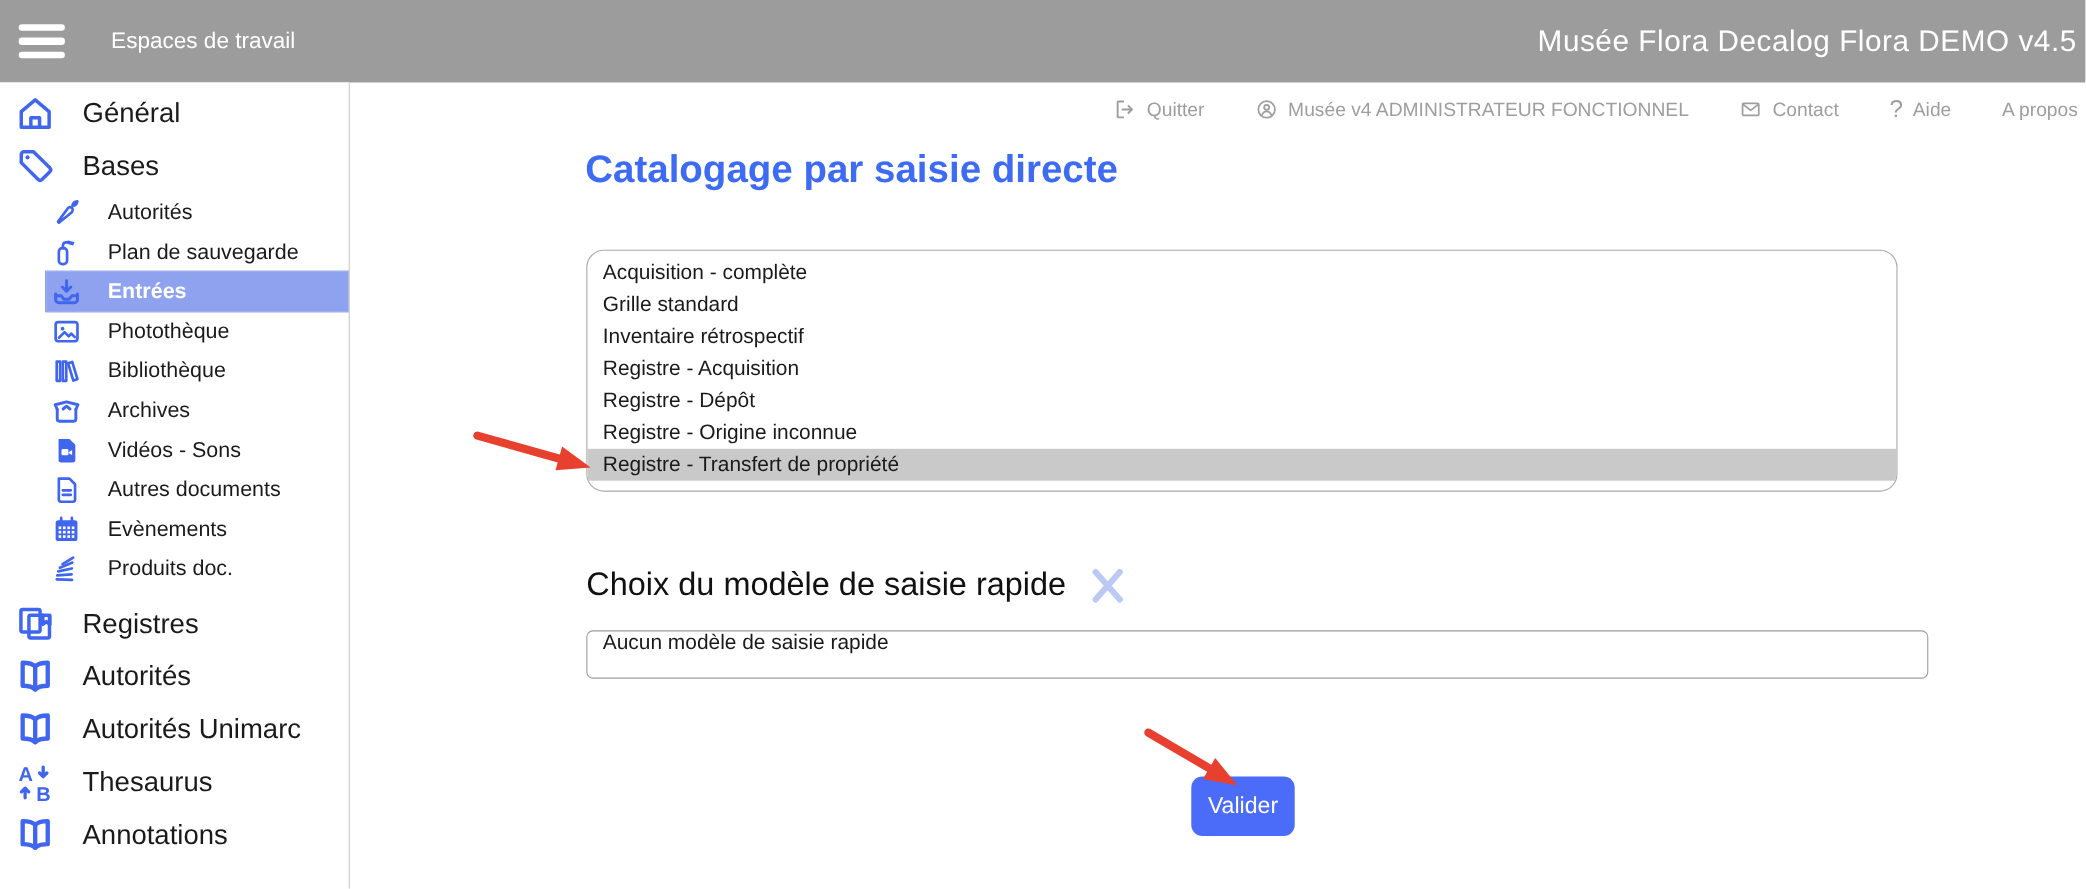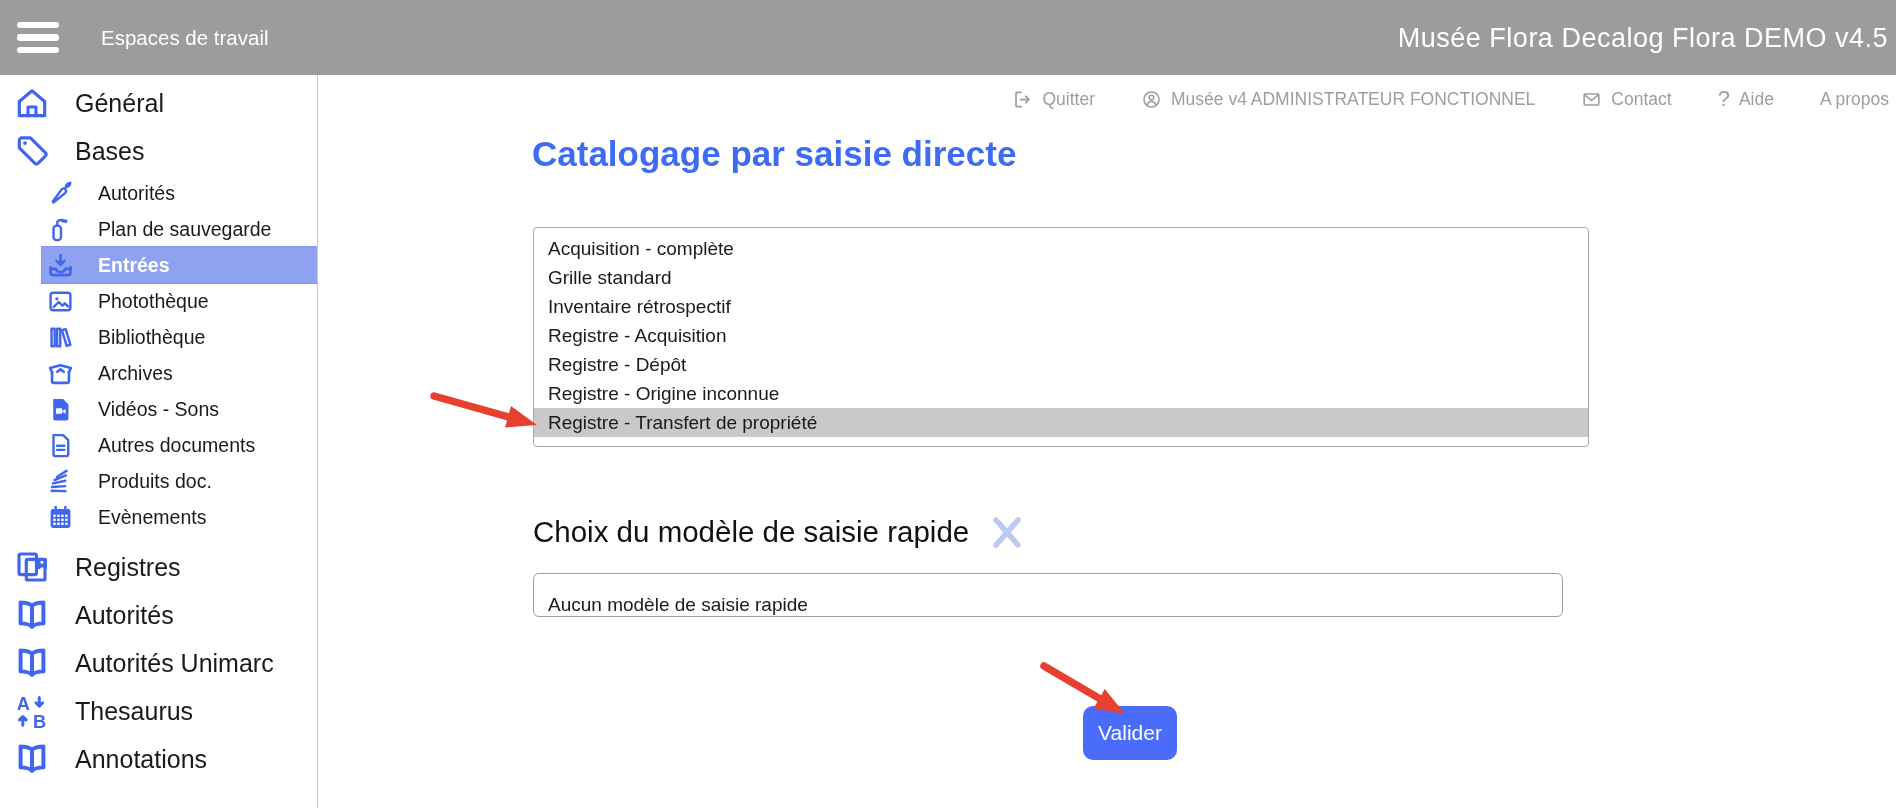--- a/index.html
+++ b/index.html
@@ -35,35 +35,35 @@
   
   .utilbar { position:absolute; top:86px; right:7px; display:flex; align-items:center; gap:46px; }
   .util-link { display:flex; align-items:center; gap:9px; color:#9E9E9E; font-size:17.5px;
                cursor:pointer; white-space:nowrap; }
   .util-link svg { width:21px; height:21px; display:block; }
   .util-link .qmark { font-size:22px; color:#9E9E9E; }
 
   
   .page-title { position:absolute; left:532px; top:134px; font-size:35px; color:#3E6BF4; }
 
-  .grid-listbox { position:absolute; left:533px; top:227px; width:1056px; height:220px;
-                  border:1px solid #A9A9A9; border-radius:4px; background:#fff;
+  .grid-listbox { position:absolute; left:533px; top:227px; width:1192px; height:220px;
+                  border:1px solid #A9A9A9; border-radius:16px; background:#fff;
                   padding:6px 0 5px 0; overflow:hidden; }
   .grid-option { height:29px; line-height:29px; font-size:19px; color:#1a1a1a;
                  padding-left:14px; white-space:nowrap; cursor:pointer; }
   .grid-option.selected { background:#C9C9C9; }
 
   .model-heading-row { position:absolute; left:533px; top:514px; display:flex; align-items:center; }
   .model-heading { font-size:29.5px; color:#111; }
   .clear-x { margin-left:20px; width:36px; height:36px; cursor:pointer; }
   .clear-x svg { width:36px; height:36px; display:block; }
 
-  .quick-model-select { position:absolute; left:533px; top:573px; width:1030px; height:44px;
+  .quick-model-select { position:absolute; left:533px; top:573px; width:1220px; height:44px;
                         border:1px solid #9E9E9E; border-radius:6px; background:#fff;
-                        display:flex; align-items:flex-end; padding-left:14px;
+                        display:flex; align-items:flex-start; padding-left:14px;
                         font-size:19px; color:#1a1a1a; cursor:pointer; }
 
   .submit-btn { position:absolute; left:1083px; top:706px; width:94px; height:54px;
                 background:#4A6CF8; border:none; border-radius:10px; color:#fff;
                 font-size:21px; font-family:"Liberation Sans", sans-serif; cursor:pointer; }
 
   .arrow-overlay { position:absolute; top:0; left:0; width:1896px; height:808px;
                    pointer-events:none; }
 </style>
 </head>
@@ -170,32 +170,20 @@
         <span class="lbl">Vidéos - Sons</span>
       </div>
       <div class="side-item lv2">
         <span class="icon">
           <svg viewBox="0 0 24 24" fill="none" stroke="#4066F0" stroke-width="2" stroke-linecap="round" stroke-linejoin="round">
             <path d="M6.2 3.4 h8 L18.4 7.6 V19.2 a1.6 1.6 0 0 1 -1.6 1.6 H7.8 A1.6 1.6 0 0 1 6.2 19.2 Z"></path>
             <path d="M9.2 12.2 h6 M9.2 15.6 h6"></path>
           </svg>
         </span>
         <span class="lbl">Autres documents</span>
-      </div>
-      <div class="side-item lv2">
-        <span class="icon">
-          <svg viewBox="0 0 24 24" fill="none" stroke="#4066F0" stroke-width="2" stroke-linecap="round" stroke-linejoin="round">
-            <path d="M4.6 19.6 l11.5.4"></path>
-            <path d="M5 16.6 l10.8-.8"></path>
-            <path d="M5.8 13.6 l10.2-2.2"></path>
-            <path d="M7 10.8 l9.4-3.8"></path>
-            <path d="M9 8.2 l8-5"></path>
-          </svg>
-        </span>
-        <span class="lbl">Produits doc.</span>
       </div>
       <div class="side-item lv2">
         <span class="icon">
           <svg viewBox="0 0 24 24">
             <rect x="3.8" y="5" width="16.4" height="15.6" rx="2" fill="#4066F0"></rect>
             <path d="M8 3.2 v3 M16 3.2 v3" stroke="#4066F0" stroke-width="2" stroke-linecap="round"></path>
             <g fill="#fff">
               <rect x="6" y="9.6" width="2" height="2"></rect>
               <rect x="9.3" y="9.6" width="2" height="2"></rect>
               <rect x="12.6" y="9.6" width="2" height="2"></rect>
@@ -206,20 +194,32 @@
               <rect x="15.899999999999999" y="12.899999999999999" width="2" height="2"></rect>
               <rect x="6" y="16.2" width="2" height="2"></rect>
               <rect x="9.3" y="16.2" width="2" height="2"></rect>
               <rect x="12.6" y="16.2" width="2" height="2"></rect>
               <rect x="15.899999999999999" y="16.2" width="2" height="2"></rect>
             </g>
           </svg>
         </span>
         <span class="lbl">Evènements</span>
       </div>
+      <div class="side-item lv2">
+        <span class="icon">
+          <svg viewBox="0 0 24 24" fill="none" stroke="#4066F0" stroke-width="2" stroke-linecap="round" stroke-linejoin="round">
+            <path d="M4.6 19.6 l11.5.4"></path>
+            <path d="M5 16.6 l10.8-.8"></path>
+            <path d="M5.8 13.6 l10.2-2.2"></path>
+            <path d="M7 10.8 l9.4-3.8"></path>
+            <path d="M9 8.2 l8-5"></path>
+          </svg>
+        </span>
+        <span class="lbl">Produits doc.</span>
+      </div>
       <div class="side-item lv1 group-gap">
         <span class="icon">
           <svg viewBox="0 0 24 24" fill="none" stroke="#4066F0" stroke-width="2" stroke-linecap="round" stroke-linejoin="round">
             <rect x="3.8" y="3.8" width="11" height="13" rx="1"></rect>
             <rect x="8.4" y="7.2" width="11.8" height="13" rx="1"></rect>
             <path d="M16.4 7.2 v5.2 l2-1.6 2 1.6 V7.2"></path>
           </svg>
         </span>
         <span class="lbl">Registres</span>
       </div>

